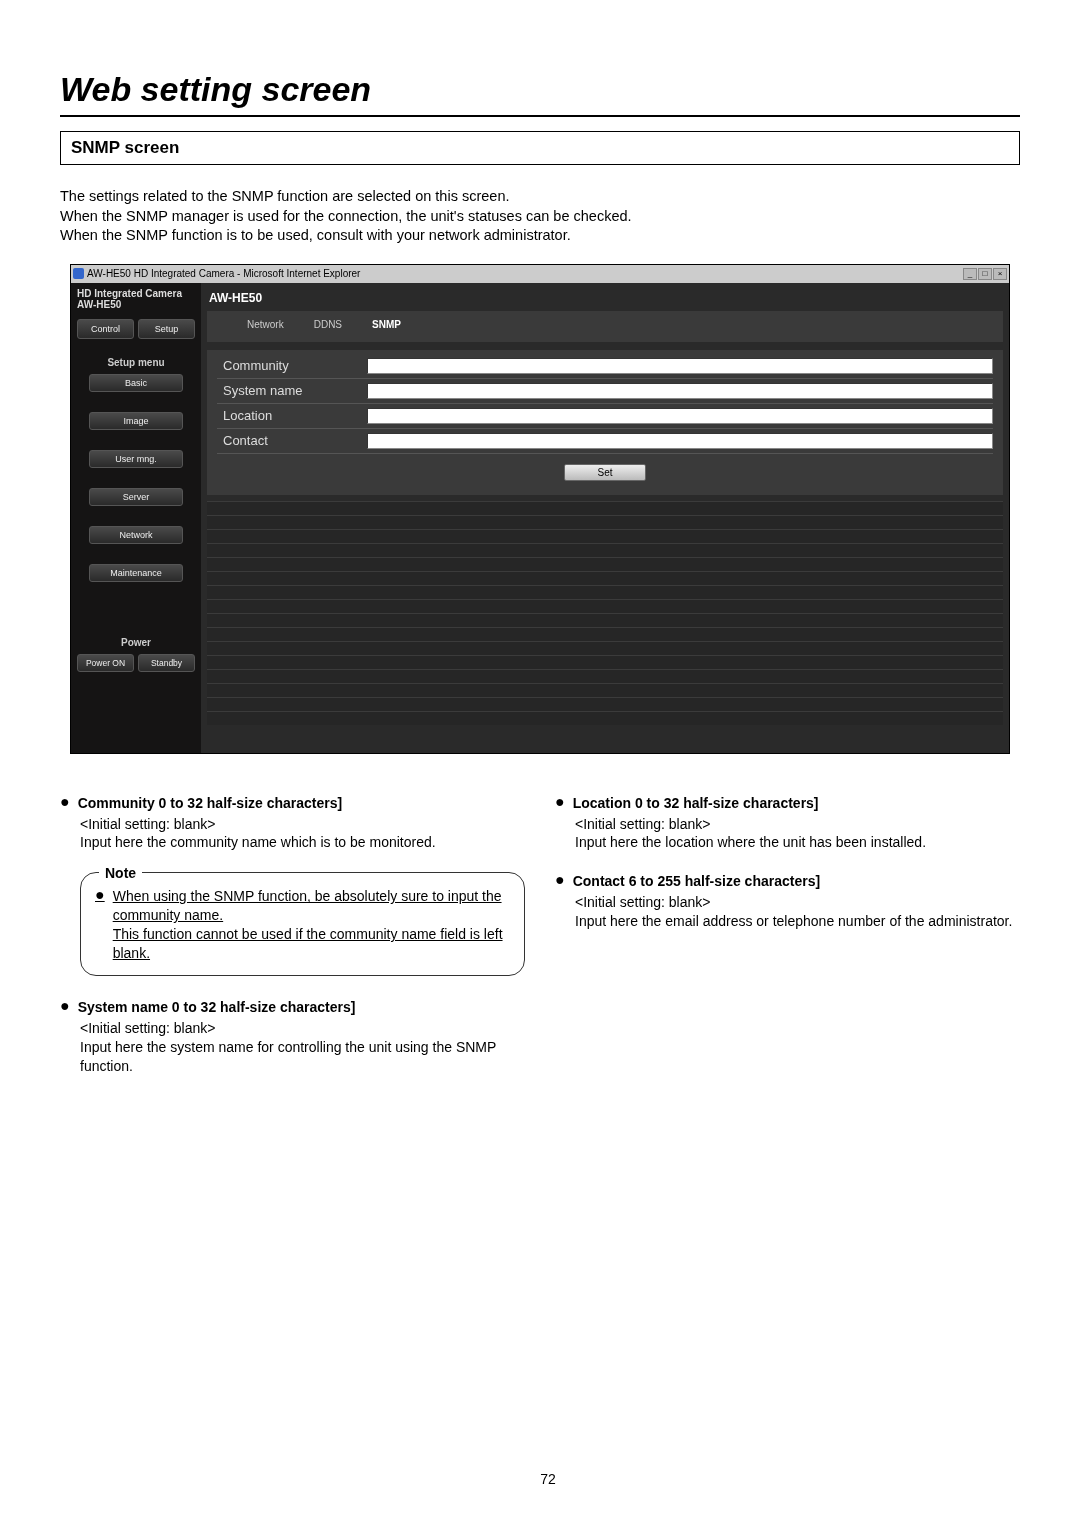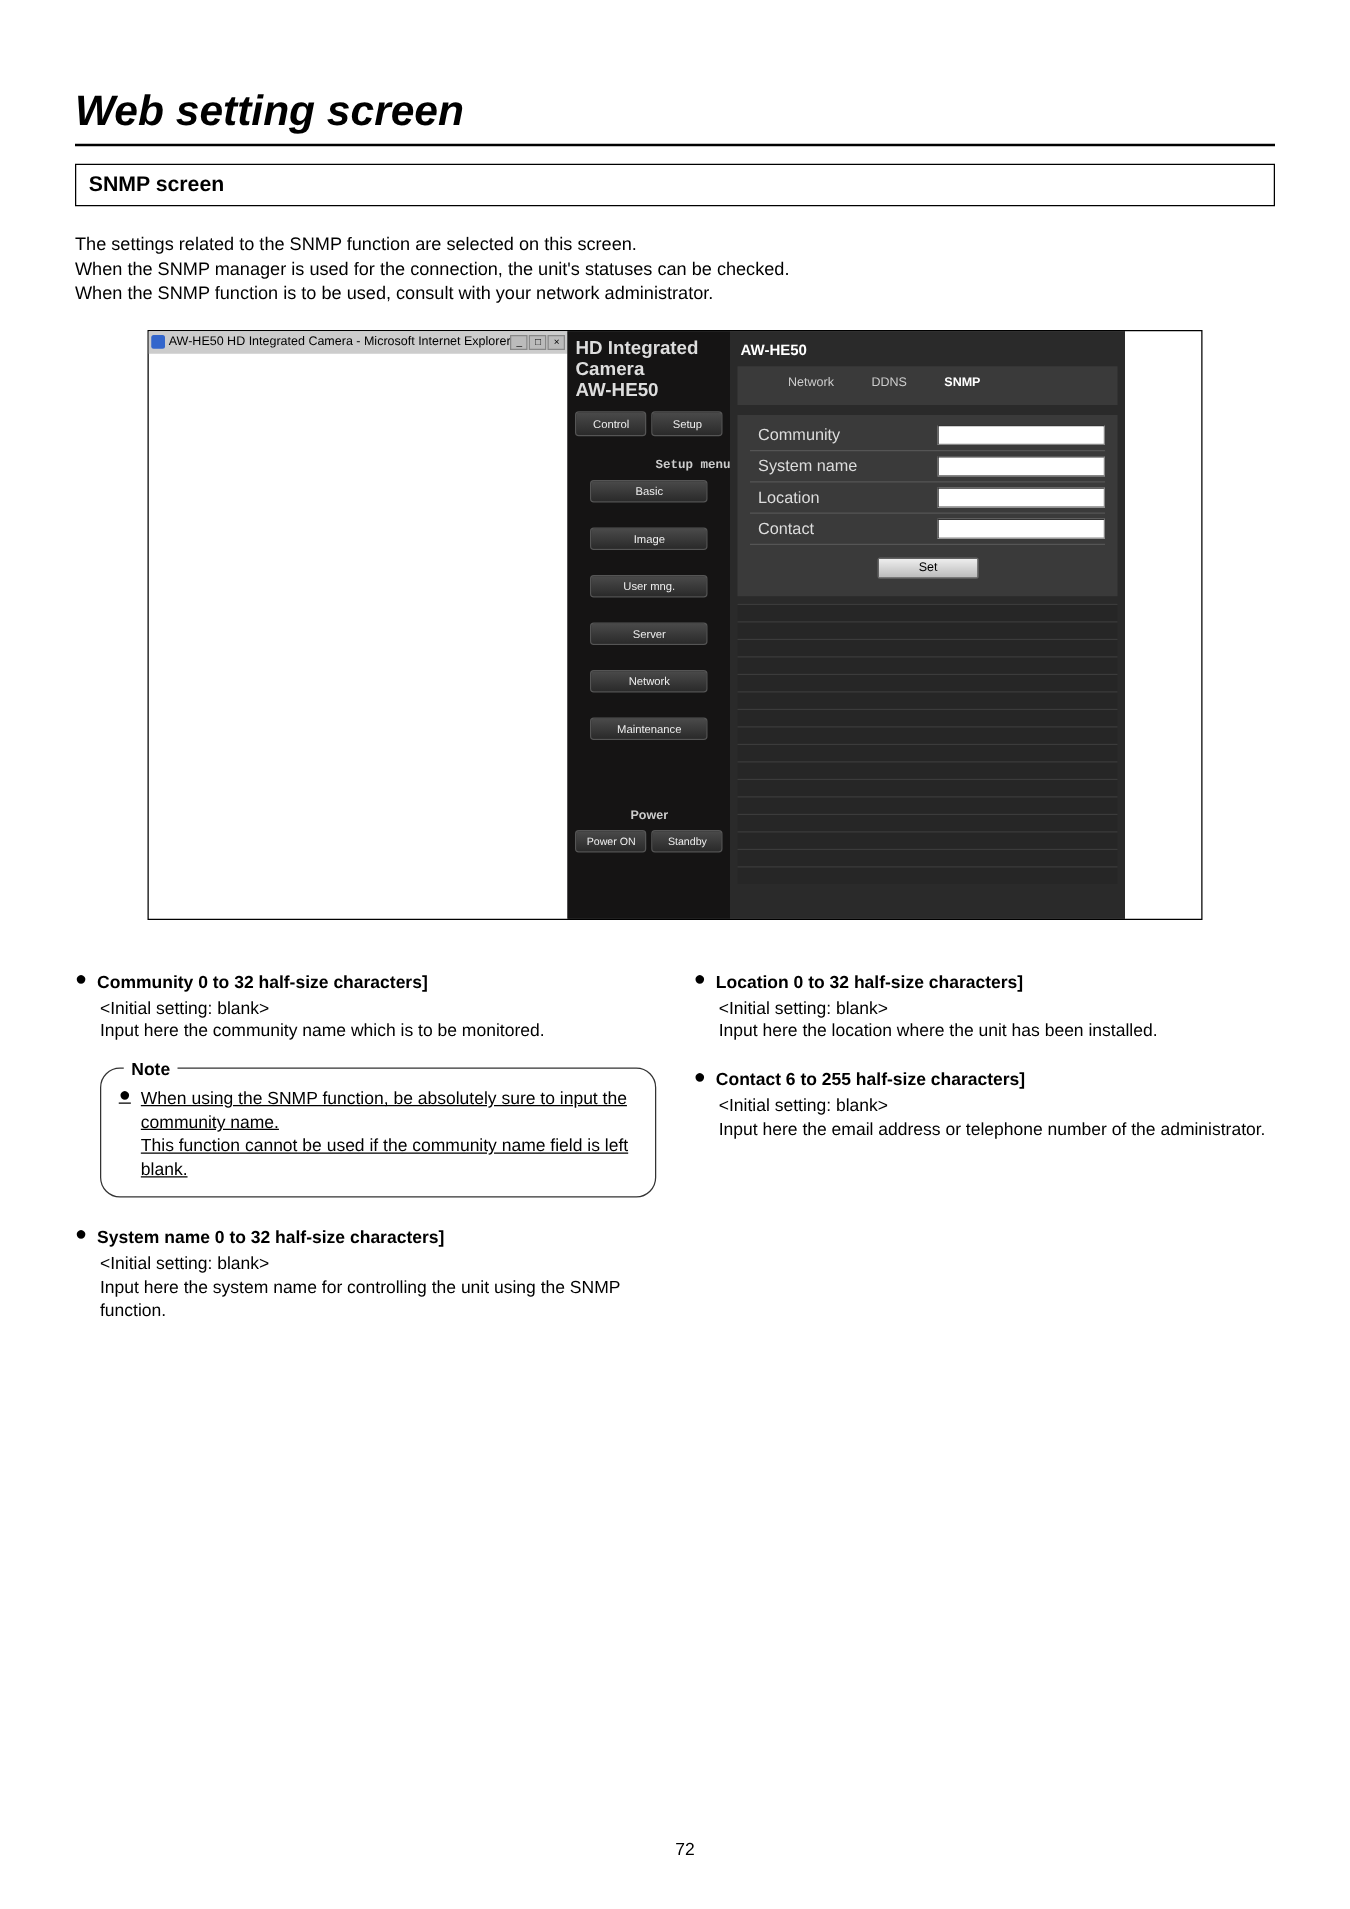--- a/index.html
+++ b/index.html
@@ -6,33 +6,33 @@
   body { font-family: Arial, Helvetica, sans-serif; background: #fff; width: 1080px; height: 1527px; position: relative; }
   .page { padding: 70px 60px 40px 60px; }
   .title { font-size: 34px; font-style: italic; font-weight: bold; margin-bottom: 6px; }
   .title-rule { border: none; border-top: 2.5px solid #000; margin-bottom: 14px; }
   .sub-box { border: 1px solid #000; padding: 6px 10px; margin-bottom: 22px; }
   .sub-box-title { font-size: 17px; font-weight: bold; }
   .intro { font-size: 14.5px; line-height: 1.35; margin-bottom: 18px; }
 
   
   .shot-wrap { display: flex; justify-content: center; margin-bottom: 40px; }
-  .shot { width: 844px; border: 1px solid #000; display: flex; flex-direction: row; }
+  .shot { width: 940px; border: 1px solid #000; display: flex; flex-direction: column; }
   .win-titlebar { display: flex; align-items: center; justify-content: space-between; background: #ccc; height: 18px; padding: 0 2px; font-size: 10px; }
   .win-titlebar .lhs { display: flex; align-items: center; gap: 3px; }
   .ie-icon { width: 11px; height: 11px; background: #36c; border-radius: 2px; }
   .win-btns { display: flex; gap: 1px; }
   .win-btn { width: 14px; height: 12px; background: #bbb; border: 1px solid #888; display: flex; align-items: center; justify-content: center; font-size: 8px; line-height: 1; }
 
   .shot-body { display: flex; background: #1e1d1e; }
   .sidebar { width: 130px; background: #151414; color: #ccc; font-size: 10px; display: flex; flex-direction: column; padding-bottom: 6px; }
-  .sb-head { padding: 5px 6px 8px 6px; line-height: 1.15; font-size: 15px; color: #ddd; font-weight: bold; }
+  .sb-head { padding: 5px 6px 8px 6px; line-height: 1.15; font-size: 10px; color: #ddd; font-weight: bold; }
   .sb-tabrow { display: flex; gap: 4px; padding: 0 6px 10px 6px; }
   .sb-tab, .menu-btn, .pwr-btn { background: linear-gradient(#4a4a4a,#2a2a2a); border: 1px solid #555; border-radius: 3px; color: #eee; font-size: 9px; text-align: center; padding: 4px 0; flex: 1; }
-  .menu-label { text-align: right; font-size: 10px; padding: 8px 0 6px 0; font-weight: bold; font-family: Liberation Mono, monospace; }
+  .menu-label { text-align: center; font-size: 10px; padding: 8px 0 6px 0; font-weight: bold; }
   .menu-stack { display: flex; flex-direction: column; gap: 20px; padding: 0 18px; }
   .menu-btn { padding: 3px 0; font-size: 9px; }
   .power-label { text-align: center; font-size: 10px; font-weight: bold; margin-top: 55px; margin-bottom: 6px; }
   .pwr-row { display: flex; gap: 4px; padding: 0 6px; }
   .pwr-btn { font-size: 8.5px; padding: 3px 0; }
 
   .mainpane { flex: 1; background: #2a2a2a; color: #eee; font-size: 10px; padding: 8px 6px 0 6px; min-height: 470px; }
   .mainpane-title { font-size: 12px; font-weight: bold; color: #fff; padding: 0 0 6px 2px; }
   .tabs { display: flex; gap: 30px; padding: 8px 20px 12px 40px; background: #3a3a3a; margin-bottom: 8px; }
   .tab { font-size: 10px; color: #ccc; }

